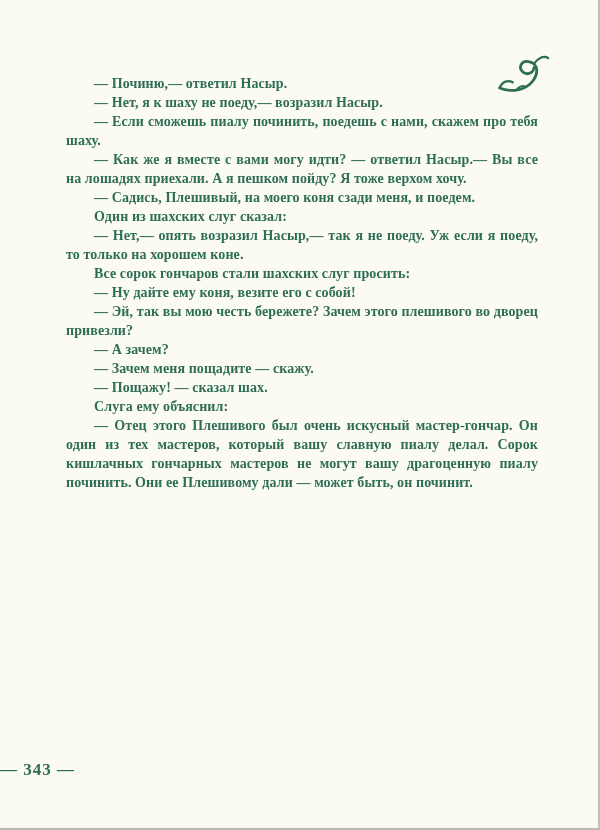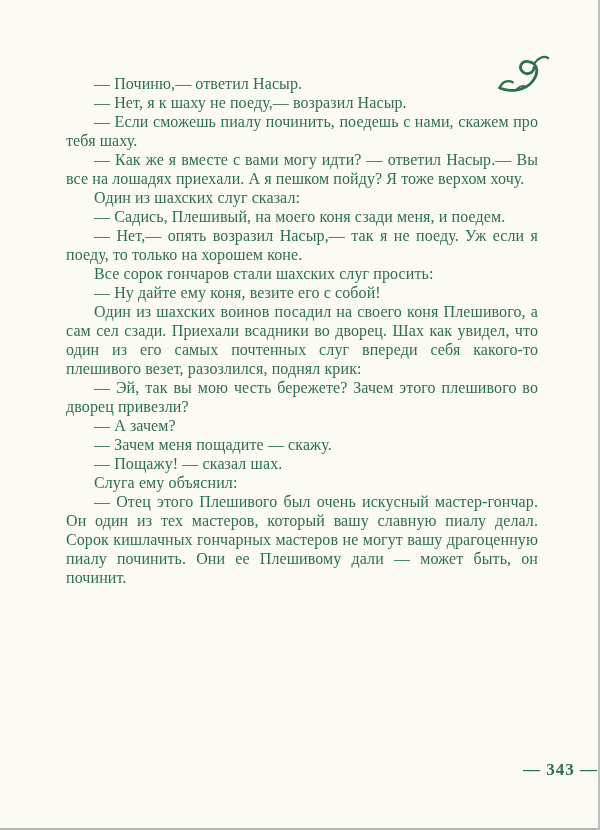--- a/index.html
+++ b/index.html
@@ -30,36 +30,36 @@
     width: 56px;
     height: 46px;
     color: var(--ink);
   }
   .text-block {
     position: absolute;
     top: 74px;
     left: 66px;
     right: 60px;
     color: var(--ink);
-    font-size: 16px;
+    font-size: 14px;
     line-height: 19px;
-    font-weight: 400;
+    font-weight: 700;
     text-align: justify;
     letter-spacing: 0.1px;
   }
   .text-block p {
     margin: 0;
     text-indent: 28px;
   }
   .page-number {
     position: absolute;
     bottom: 48px;
     left: 0;
     right: 0;
-    text-align: right;
+    text-align: left;
     color: var(--ink);
     font-size: 17px;
     font-weight: 700;
     letter-spacing: 1px;
   }
 </style>
 </head>
 <body>
 
 <div class="page">
@@ -73,26 +73,25 @@
         <path d="M24 42 C 27 38, 31 37, 34 39" stroke-width="2"></path>
       </g>
     </svg>
   </div>
 
   <div class="text-block">
     <p>— Починю,— ответил Насыр.</p>
     <p>— Нет, я к шаху не поеду,— возразил Насыр.</p>
     <p>— Если сможешь пиалу починить, поедешь с нами, скажем про тебя шаху.</p>
     <p>— Как же я вместе с вами могу идти? — ответил Насыр.— Вы все на лошадях приехали. А я пешком пойду? Я тоже верхом хочу.</p>
+    <p>— Садись, Плешивый, на моего коня сзади меня, и поедем.</p>
     <p>Один из шахских слуг сказал:</p>
-    <p>— Садись, Плешивый, на моего коня сзади меня, и поедем.</p>
     <p>— Нет,— опять возразил Насыр,— так я не поеду. Уж если я поеду, то только на хорошем коне.</p>
     <p>Все сорок гончаров стали шахских слуг просить:</p>
     <p>— Ну дайте ему коня, везите его с собой!</p>
-    <p>Один из шахских воинов посадил на своего коня Плешивого, а сам сел сзади. Приехали всадники во дворец. Шах как увидел, что один из его самых почтенных слуг впереди себя какого-то плешивого везет, разозлился, поднял крик:</p>
     <p>— Эй, так вы мою честь бережете? Зачем этого плешивого во дворец привезли?</p>
     <p>— А зачем?</p>
     <p>— Зачем меня пощадите — скажу.</p>
     <p>— Пощажу! — сказал шах.</p>
     <p>Слуга ему объяснил:</p>
     <p>— Отец этого Плешивого был очень искусный мастер-гончар. Он один из тех мастеров, который вашу славную пиалу делал. Сорок кишлачных гончарных мастеров не могут вашу драгоценную пиалу починить. Они ее Плешивому дали — может быть, он починит.</p>
   </div>
 
   <div class="page-number">— 343 —</div>
 

